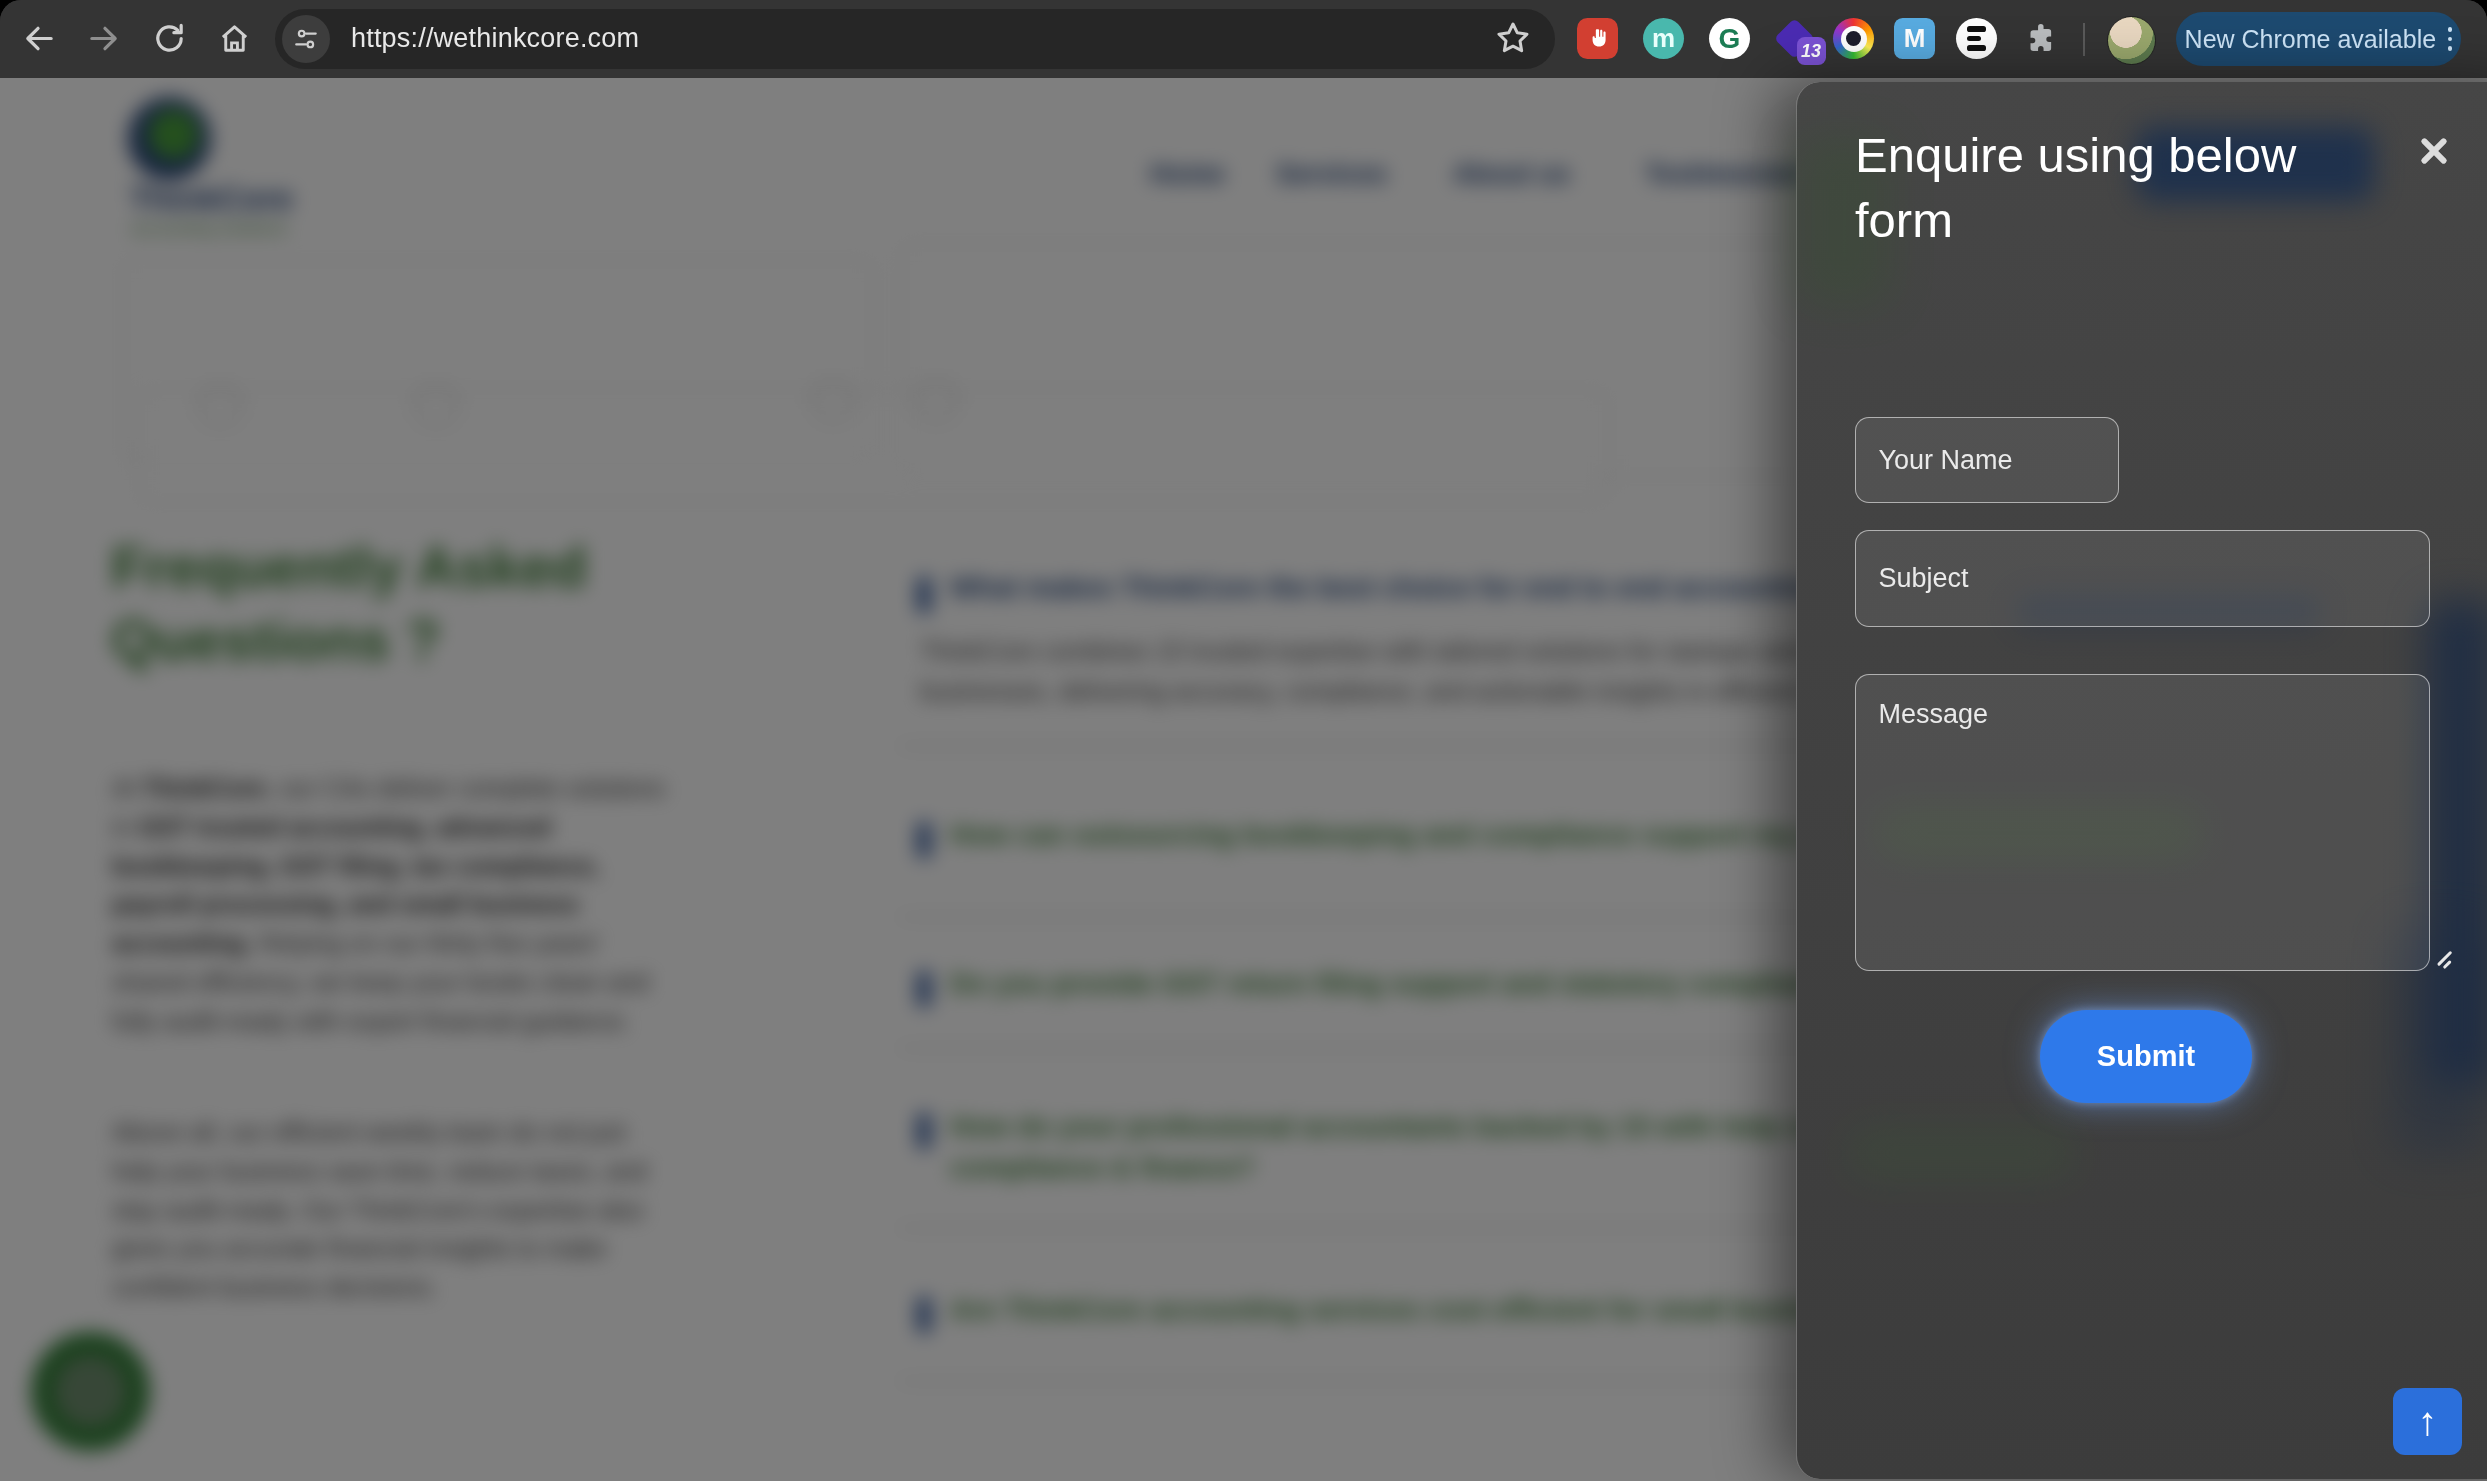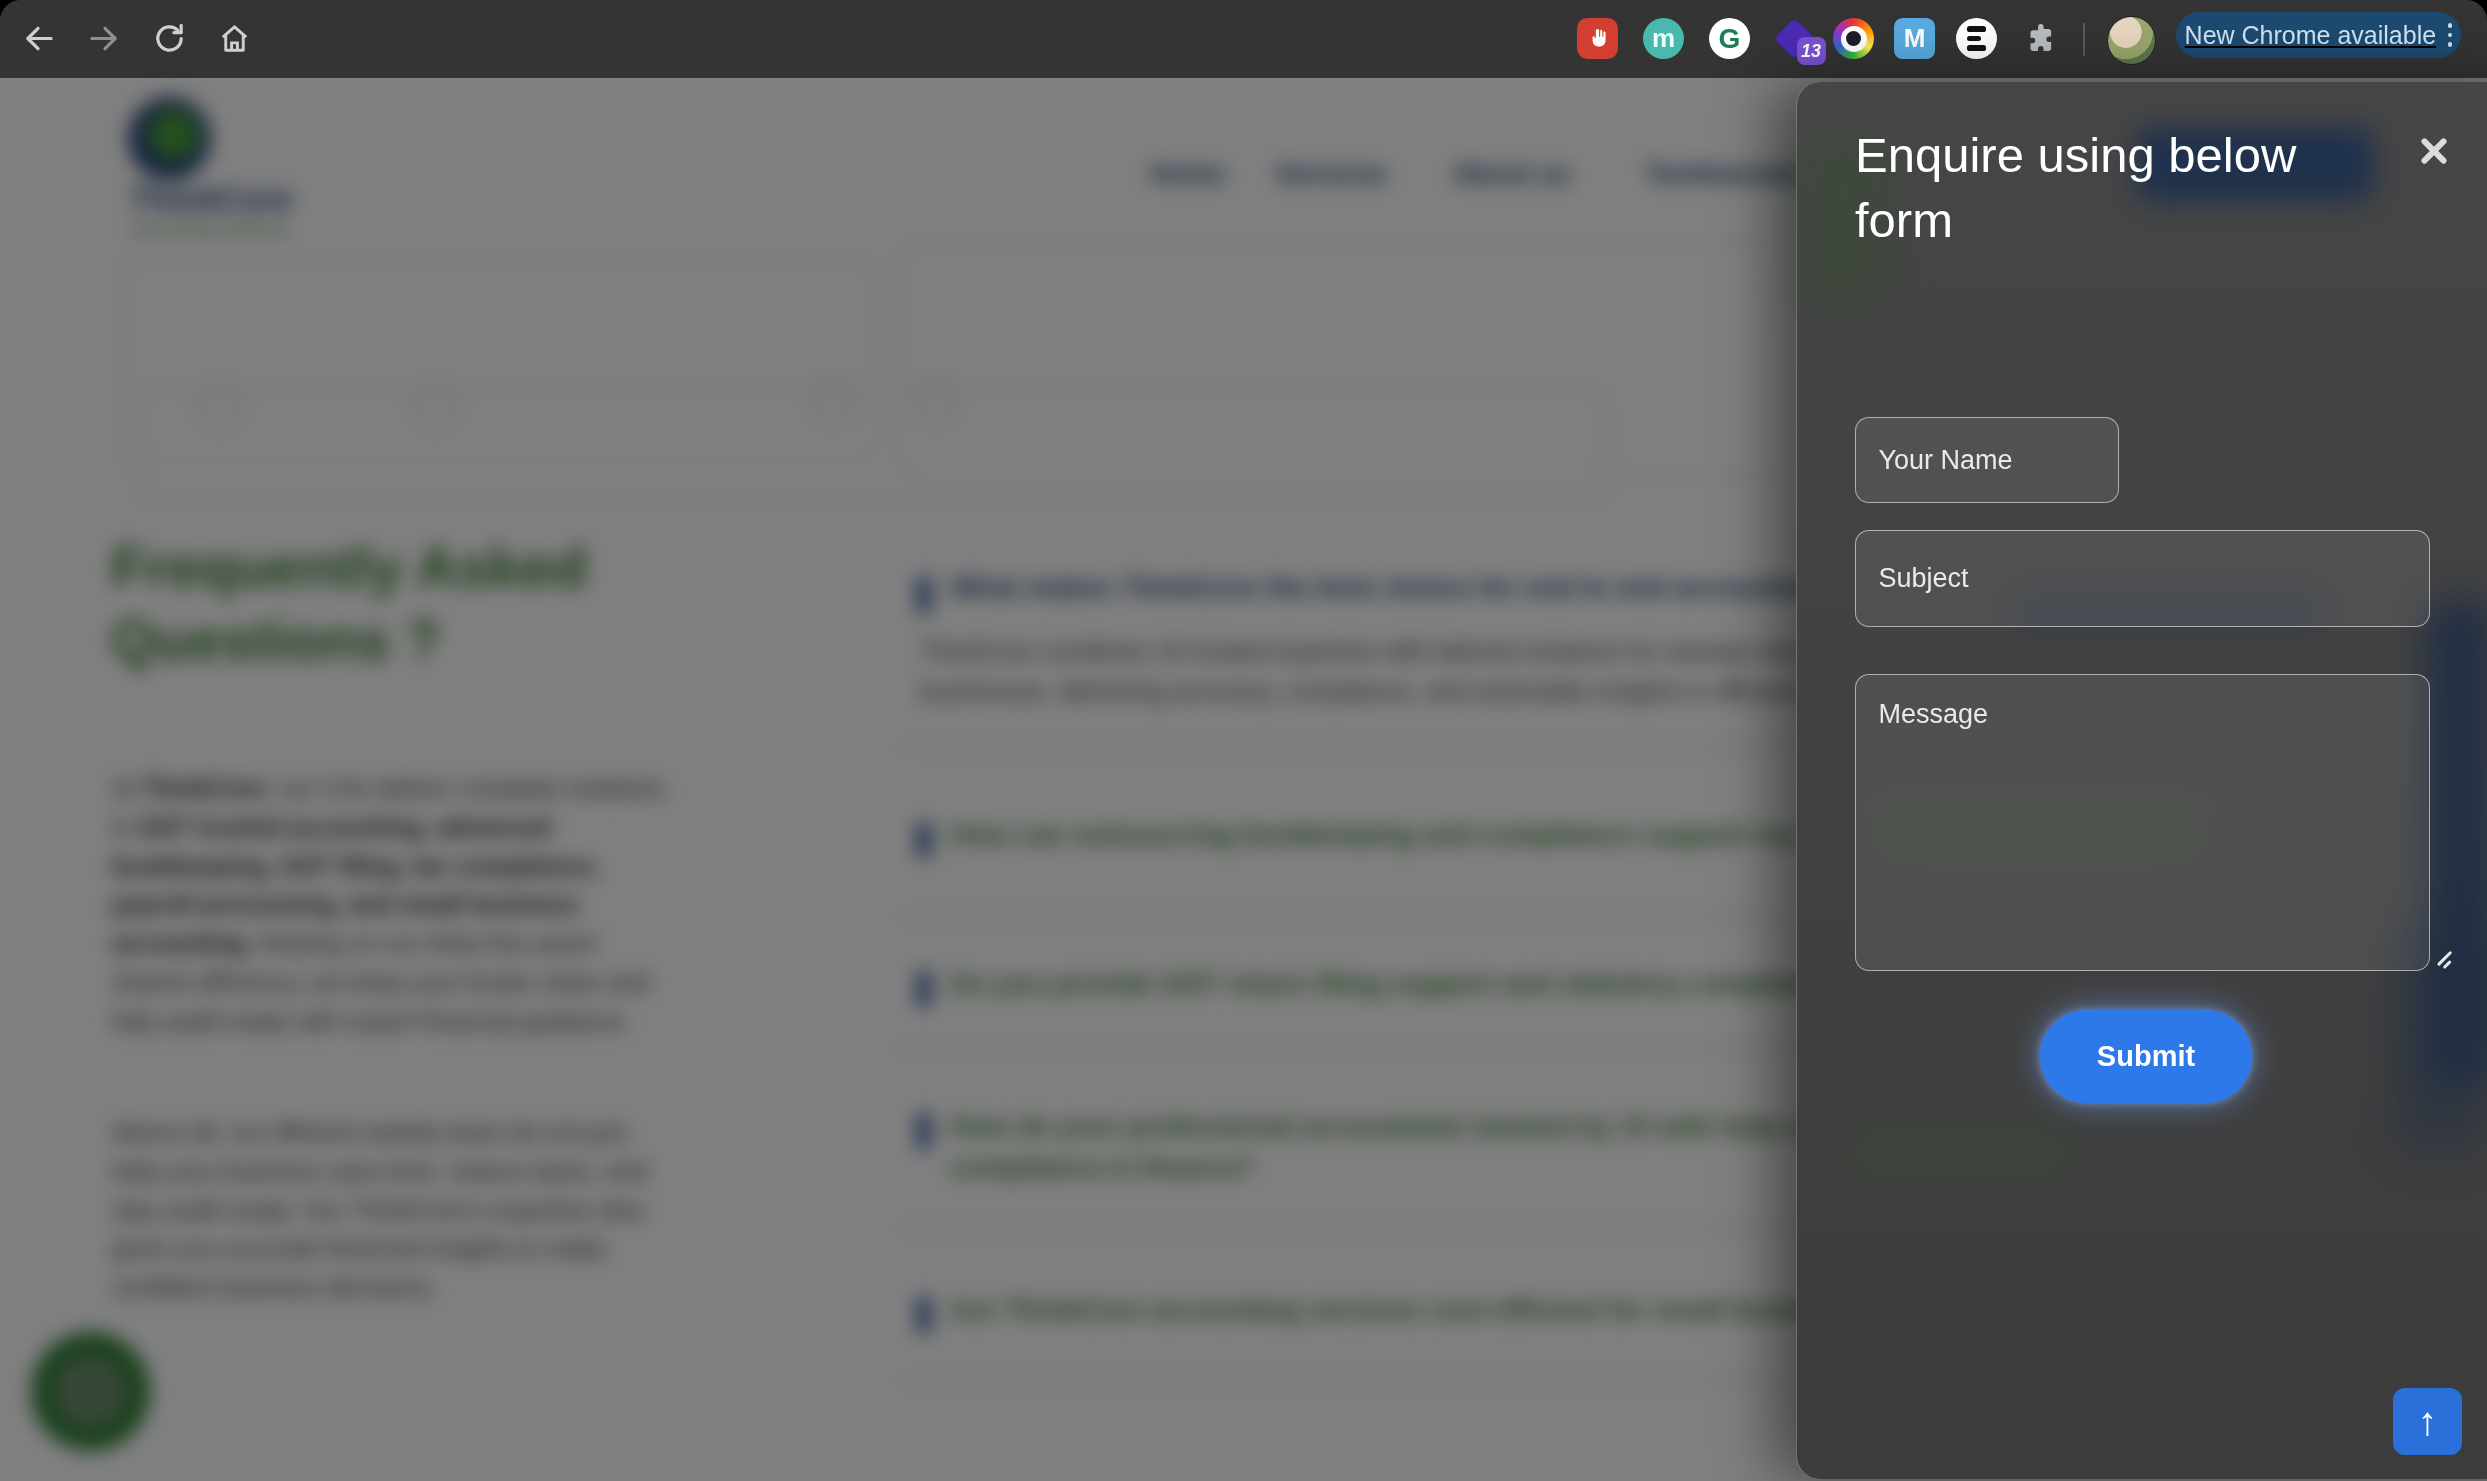--- a/index.html
+++ b/index.html
@@ -12,22 +12,22 @@
   .nav-ico{position:absolute;top:18px;width:41px;height:41px;display:flex;align-items:center;justify-content:center;cursor:pointer;}
   .url-pill{position:absolute;left:275px;top:8.6px;width:1280px;height:60px;background:#262626;border-radius:30px;display:flex;align-items:center;}
   .site-chip{width:48px;height:48px;border-radius:50%;background:#3d3d3d;margin-left:7px;display:flex;align-items:center;justify-content:center;}
   .url-text{color:#e8e8e8;font-size:27px;margin-left:21px;letter-spacing:0.2px;}
   .star{position:absolute;right:22.5px;top:9.5px;}
   .ext{position:absolute;top:18px;width:41px;height:41px;border-radius:50%;display:flex;align-items:center;justify-content:center;font-weight:bold;cursor:pointer;}
   .badge13{position:absolute;left:22.5px;top:19px;width:29px;height:28px;background:#7b52d4;border-radius:7.8px;color:#ffffff;font-size:18px;font-weight:bold;display:flex;align-items:center;justify-content:center;font-style:italic;}
   .divider{position:absolute;left:2083px;top:22.5px;width:1.7px;height:33px;background:#5a5a5a;}
   .avatar{position:absolute;left:2107px;top:15.5px;width:47px;height:47px;border-radius:50%;
           background:radial-gradient(circle at 38% 32%,#e8d7c0 0 36%,#9aa86d 37% 62%,#5d7a4e 63% 100%);border:0.9px solid #222;}
-  .chrome-pill{position:absolute;left:2176px;top:12px;width:285px;height:46px;background:#1d4a70;border-radius:27px;
-               display:flex;align-items:center;justify-content:center;gap:12px;cursor:pointer;text-decoration:underline;}
+  .chrome-pill{position:absolute;left:2176px;top:12px;width:285px;height:54px;background:#1d4a70;border-radius:27px;
+               display:flex;align-items:center;justify-content:center;gap:12px;cursor:pointer;}
   .chrome-pill span{color:#cde4f7;font-size:25px;}
   .kebab{display:flex;flex-direction:column;gap:5.2px;}
   .kebab i{width:4.3px;height:4.3px;border-radius:50%;background:#cde4f7;}
 
   
   .page{position:absolute;top:78px;left:0;width:2487px;height:1404px;background:#fff;overflow:hidden;}
   .blurwrap{position:absolute;inset:0;filter:blur(9.5px);}
   .logo-circle{position:absolute;left:128px;top:19px;width:83px;height:83px;border-radius:50%;
                background:radial-gradient(circle at 55% 45%,#4aa03c 0 38%,#2c4a7c 40% 100%);}
   .logo-text{position:absolute;left:130px;top:102px;font-size:33px;font-weight:bold;color:#26457a;}
@@ -96,20 +96,36 @@
           <path d="M20 3v5h-5" stroke="#cfcfcf" stroke-width="2.2" fill="none" stroke-linecap="round" stroke-linejoin="round"></path>
         </svg>
     </div>
     <div class="nav-ico" style="left:214px;">
       <svg width="35" height="35" viewBox="0 0 24 24">
           <path d="M4 11l8-7 8 7M6 10v10h12V10" stroke="#cfcfcf" stroke-width="2" fill="none" stroke-linejoin="round"></path>
           <path d="M10 20v-5h4v5" stroke="#cfcfcf" stroke-width="2" fill="none"></path>
         </svg>
     </div>
 
+    <div class="url-pill">
+      <div class="site-chip">
+        <svg width="26" height="26" viewBox="0 0 24 24">
+            <circle cx="8" cy="7" r="2.6" fill="none" stroke="#cfcfcf" stroke-width="2"></circle>
+            <path d="M12 7h9" stroke="#cfcfcf" stroke-width="2" stroke-linecap="round"></path>
+            <circle cx="16" cy="17" r="2.6" fill="none" stroke="#cfcfcf" stroke-width="2"></circle>
+            <path d="M3 17h9" stroke="#cfcfcf" stroke-width="2" stroke-linecap="round"></path>
+          </svg>
+      </div>
+      <span class="url-text">https://wethinkcore.com</span>
+      <div class="star">
+        <svg width="40" height="40" viewBox="0 0 24 24">
+            <path d="M12 3.6l2.6 5.3 5.8.8-4.2 4.1 1 5.8-5.2-2.7-5.2 2.7 1-5.8-4.2-4.1 5.8-.8z" fill="none" stroke="#cfcfcf" stroke-width="1.8" stroke-linejoin="round"></path>
+          </svg>
+      </div>
+    </div>
 
     <div class="ext" style="left:1577px;background:#d23f31;border-radius:10.4px;">
       <svg width="26" height="26" viewBox="0 0 24 24">
           <path d="M12 3c.6 0 1 .5 1 1v6h1V4.5c0-.6.4-1 1-1s1 .4 1 1V10h1V6c0-.6.4-1 1-1s1 .4 1 1v7c0 3.5-2.2 6-6 6s-6-2.5-6-6v-2.5c0-.6.4-1 1-1s1 .4 1 1V11h1V4c0-.6.4-1 1-1z" fill="#fff"></path>
         </svg>
     </div>
     <div class="ext" style="left:1643px;background:#49b8ad;color:#e8fffb;font-size:26px;">m</div>
     <div class="ext" style="left:1709px;background:#fff;color:#1c7c54;font-size:28px;">G</div>
     <div class="ext" style="left:1774px;">
       <div style="width:29px;height:29px;background:#4b2bb3;transform:rotate(45deg);border-radius:5.2px;"></div>

